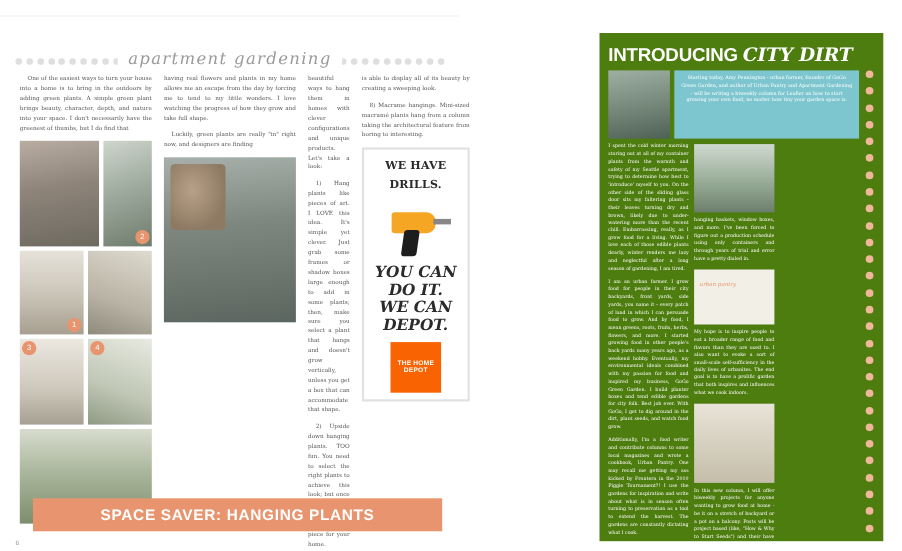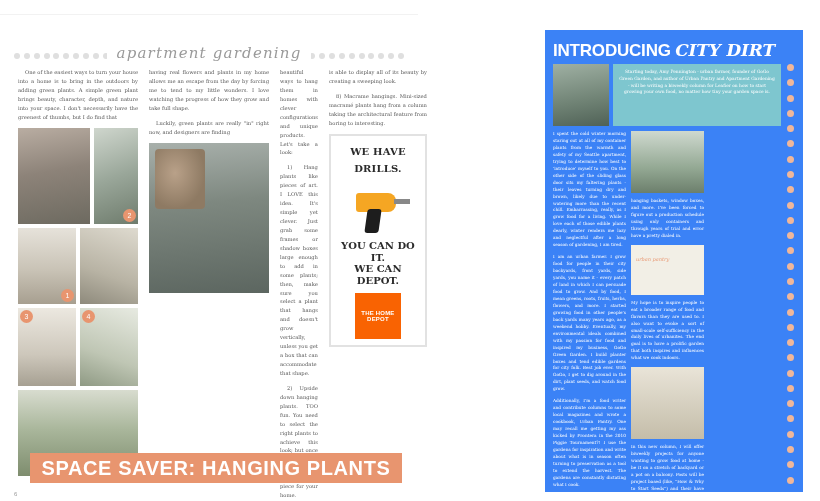--- a/index.html
+++ b/index.html
@@ -183,23 +183,24 @@
   }
   .drill-bit {
     position: absolute;
     left: 48px; top: 16px;
     width: 16px; height: 5px;
     background: #888;
   }
   .drills-ad .hl2 {
     font-family: "DejaVu Serif", serif;
     font-weight: bold;
-    font-size: 10px;
+    font-size: 14px;
     color: #2b2b2b;
     line-height: 1.15;
+    font-style: italic;
   }
   .hd-logo {
     margin: 7px auto 0 auto;
     width: 46px; height: 46px;
     background: #f96302;
     display: flex;
     align-items: center;
     justify-content: center;
     transform: rotate(0deg);
   }
@@ -222,38 +223,38 @@
     height: 30px;
     background: #e8956f;
     display: flex;
     align-items: center;
     justify-content: center;
   }
   .banner span {
     color: #ffffff;
     font-family: "Liberation Sans", sans-serif;
     font-weight: bold;
-    font-size: 20px;
+    font-size: 14px;
     letter-spacing: 0.6px;
   }
   .page-num {
     position: absolute;
     left: 14px;
     bottom: 4px;
     font-family: "Liberation Sans", sans-serif;
     font-size: 6px;
     color: #9b9b9b;
   }
 
   
   .page-right {
     position: absolute;
     left: 545px; top: 30px;
     width: 258px; height: 462px;
-    background: #3b82f6;
+    background: #4d7c0f;
     box-sizing: border-box;
     overflow: hidden;
   }
   .rp-title {
     position: absolute;
     left: 8px; top: 10px;
     right: 8px;
     font-family: "Liberation Sans", sans-serif;
     font-weight: bold;
     font-size: 17px;

